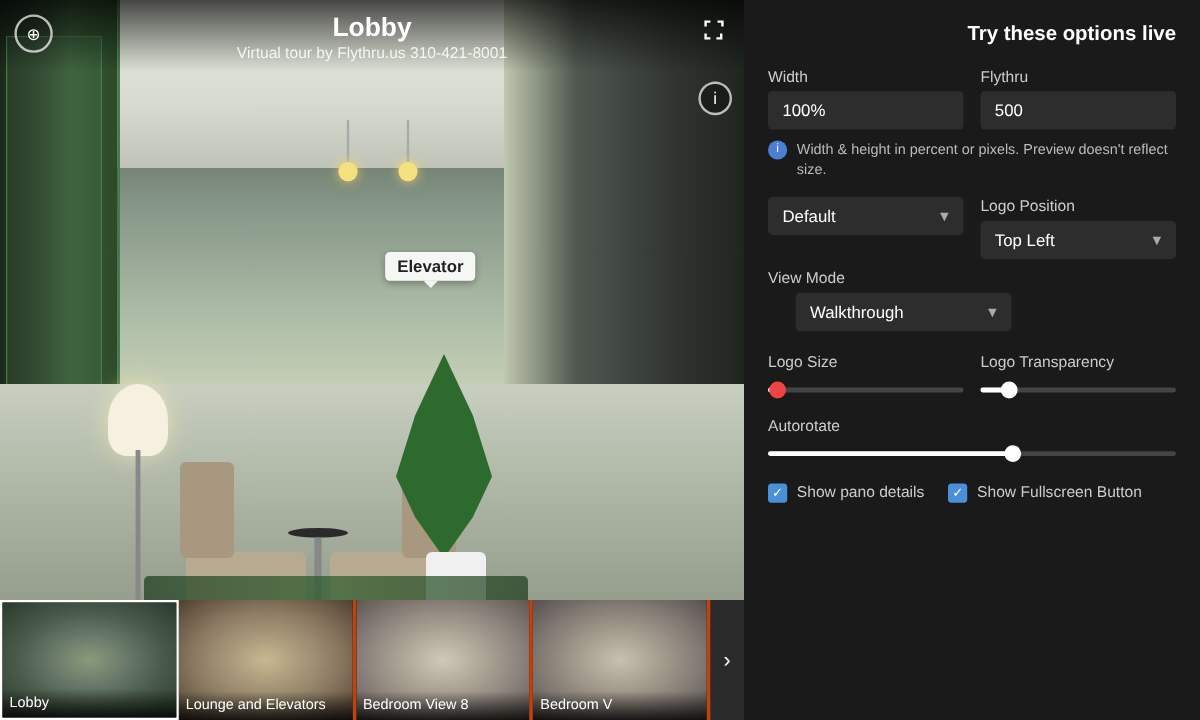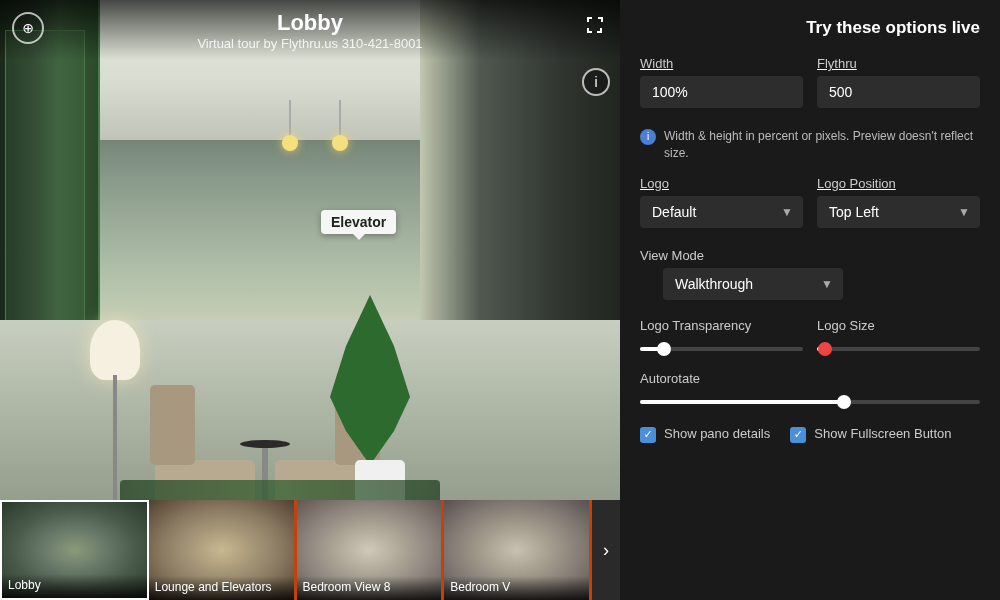--- a/index.html
+++ b/index.html
@@ -459,22 +459,21 @@
     .settings-title {
       font-size: 17px;
       font-weight: 600;
       margin-bottom: 18px;
       text-align: right;
     }
 
     .field-row {
       display: flex;
       gap: 14px;
-      margin-bottom: 20px;
-      text-decoration: underline;
+      margin-bottom: 8px;
     }
 
     .field-group {
       flex: 1;
     }
 
     .field-label {
       font-size: 13px;
       color: #ccc;
       margin-bottom: 5px;
@@ -707,21 +706,20 @@
     </div>
   </div>
 
   <div class="info-note">
     <div class="info-circle">i</div>
     <span>Width &amp; height in percent or pixels. Preview doesn't reflect size.</span>
   </div>
 
   <div class="field-row">
     <div class="field-group">
-      <div class="field-label">Logo</div>
       <div class="select-wrapper">
         <select class="field-select">
           <option>Default</option>
           <option>Custom</option>
           <option>None</option>
         </select>
         <span class="select-arrow">▼</span>
       </div>
     </div>
     <div class="field-group">
@@ -745,35 +743,35 @@
         <option>Walkthrough</option>
         <option>Orbit</option>
         <option>Fly</option>
       </select>
       <span class="select-arrow">▼</span>
     </div>
   </div>
 
   <div class="slider-row">
     <div class="slider-group">
+      <div class="slider-label">Logo Size</div>
+      <div style="position:relative;height:16px;">
+        <div style="position:absolute;top:6px;left:0;right:0;height:4px;background:#444;border-radius:2px;"></div>
+        <div style="position:absolute;top:6px;left:0;width:5%;height:4px;background:#fff;border-radius:2px;"></div>
+        <div style="position:absolute;top:1px;left:5%;width:14px;height:14px;background:#e44;border-radius:50%;transform:translateX(-50%);"></div>
+        <input type="range" min="0" max="100" value="5" style="position: absolute; top: 0px; left: 0px; right: 0px; width: 100%; opacity: 0; cursor: pointer;">
+      </div>
+    </div>
+    <div class="slider-group">
       <div class="slider-label">Logo Transparency</div>
       <div style="position:relative;height:16px;">
         <div style="position:absolute;top:6px;left:0;right:0;height:4px;background:#444;border-radius:2px;"></div>
         <div style="position:absolute;top:6px;left:0;width:15%;height:4px;background:#fff;border-radius:2px;"></div>
         <div style="position:absolute;top:1px;left:15%;width:14px;height:14px;background:#fff;border-radius:50%;transform:translateX(-50%);"></div>
         <input type="range" min="0" max="100" value="15" style="position: absolute; top: 0px; left: 0px; right: 0px; width: 100%; opacity: 0; cursor: pointer;">
-      </div>
-    </div>
-    <div class="slider-group">
-      <div class="slider-label">Logo Size</div>
-      <div style="position:relative;height:16px;">
-        <div style="position:absolute;top:6px;left:0;right:0;height:4px;background:#444;border-radius:2px;"></div>
-        <div style="position:absolute;top:6px;left:0;width:5%;height:4px;background:#fff;border-radius:2px;"></div>
-        <div style="position:absolute;top:1px;left:5%;width:14px;height:14px;background:#e44;border-radius:50%;transform:translateX(-50%);"></div>
-        <input type="range" min="0" max="100" value="5" style="position: absolute; top: 0px; left: 0px; right: 0px; width: 100%; opacity: 0; cursor: pointer;">
       </div>
     </div>
   </div>
 
   <div class="autorotate-section">
     <div class="slider-label">Autorotate</div>
     <div style="position:relative;height:16px;">
       <div style="position:absolute;top:6px;left:0;right:0;height:4px;background:#444;border-radius:2px;"></div>
       <div style="position:absolute;top:6px;left:0;width:60%;height:4px;background:#fff;border-radius:2px;"></div>
       <div style="position:absolute;top:1px;left:60%;width:14px;height:14px;background:#fff;border-radius:50%;transform:translateX(-50%);"></div>

